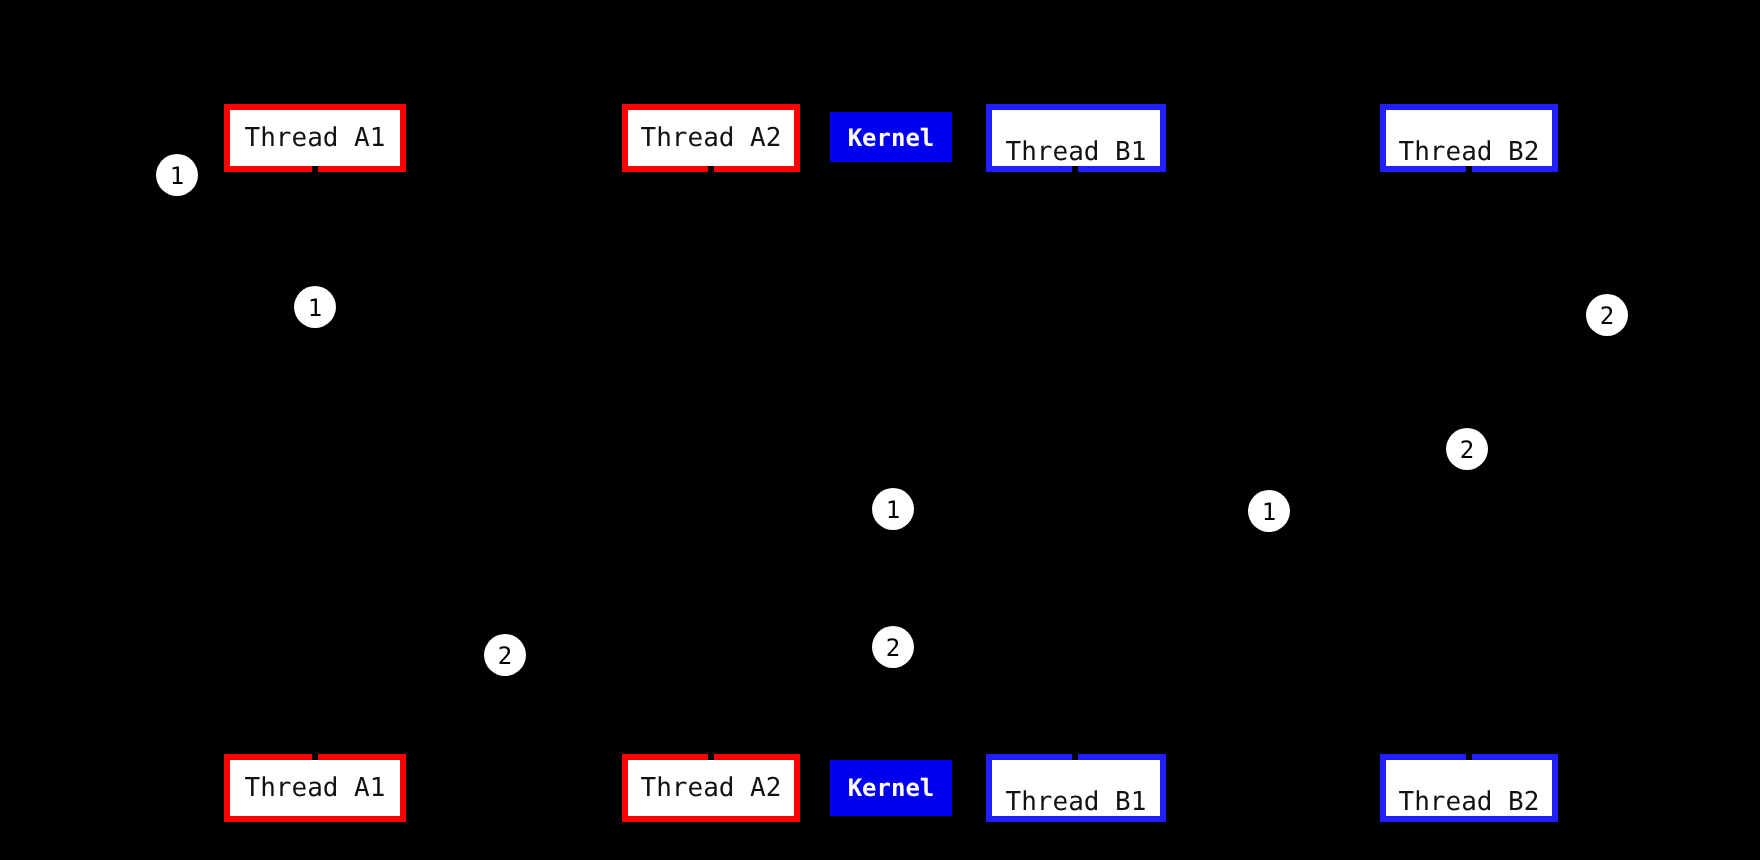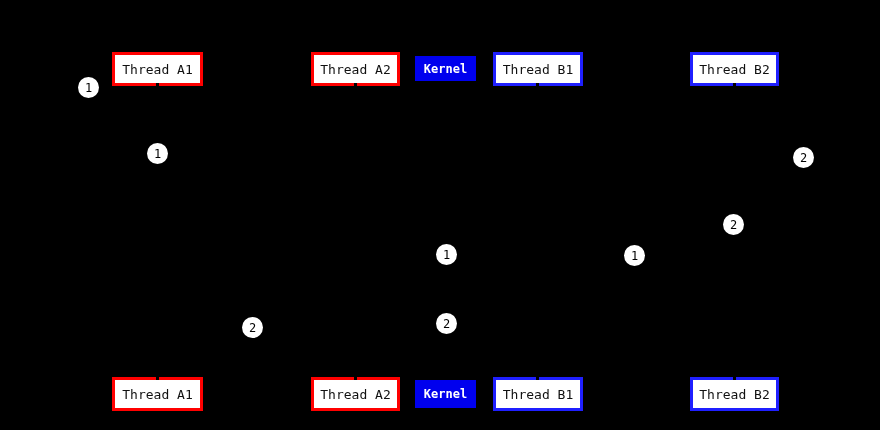--- a/index.html
+++ b/index.html
@@ -30,21 +30,21 @@
   .ebox {
     position: absolute;
     box-sizing: border-box;
     background: var(--entity_fill);
     display: flex;
     align-items: center;
     justify-content: center;
     z-index: 1;
   }
   .ebox.red  { border: 3px solid var(--thread_a_border); }
-  .ebox.blue { border: 3px solid var(--thread_b_border); }
+  .ebox.blue { border: 3px solid var(--thread_b_border); align-items: flex-end; }
   .ebox.kernel {
     background: var(--kernel_fill);
     border: none;
     z-index: 3;
   }
   .elabel {
     font-size: 13px;
     line-height: 1;
     color: var(--entity_text);
     white-space: nowrap;

